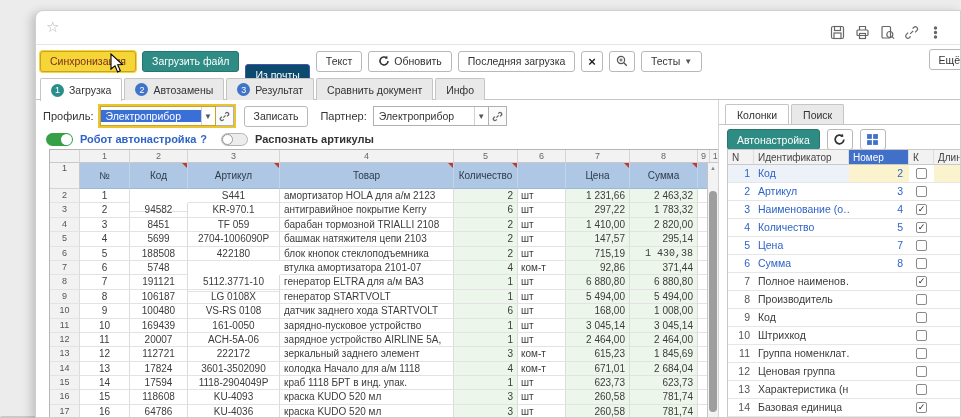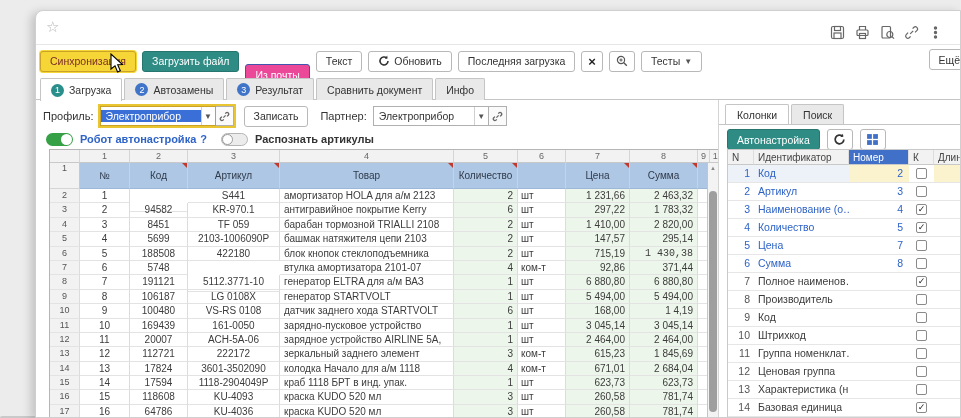--- a/index.html
+++ b/index.html
@@ -23,21 +23,21 @@
   .win-ico { position:absolute; top:14px; width:16px; height:16px; color:#666; }
   .win-ico svg { width:15px; height:15px; stroke:#666; fill:none; stroke-width:1.2; }
   #hr1 { position:absolute; left:0; right:0; top:33px; height:1px; background:#e6e6e6; }
 
   
   #toolbar { position:absolute; left:4px; top:38px; right:0; height:24px; display:flex; gap:6px; align-items:center; }
   .btn { height:21px; border:1px solid #b8b8b8; border-radius:3px; background:#fff;
     font-size:10.5px; color:#333; padding:0 9px; display:inline-flex; align-items:center; gap:4px; white-space:nowrap; }
   .btn.yellow { background:#f5d636; border:1px solid #c9a227; color:#7b2d26; box-shadow:0 0 0 1px #f5d636; }
   .btn.teal { background:#2f8c85; border-color:#27756f; color:#fff; }
-  .btn.blue { background:#ec4899; border-color:#4354ad; color:#fff;margin-top:27px; }
+  .btn.blue { background:#0c4a6e; border-color:#4354ad; color:#fff;margin-top:27px; }
   .btn.sq { padding:0 6px; }
   .btn .x { font-weight:bold; font-size:13px; color:#222; }
   .btn svg { width:12px; height:12px; }
   #btn-more { position:absolute; right:-10px; top:0px; }
   .caret { font-size:8px; color:#555; }
 
   
   #tabs { position:absolute; left:4px; top:67px; right:0; height:22px; display:flex; }
   #tabs:after { content:""; position:absolute; left:-4px; right:0; bottom:0; height:1px; background:#c5c5c5; }
   .tab { height:22px; padding:0 10px; font-size:10.5px; color:#333; display:flex; align-items:center; gap:5px;
@@ -319,21 +319,21 @@
           <div class="cr g" style="width: 64px;">2</div>
           <div class="cu" style="width: 48px;">шт</div>
           <div class="cr g" style="width: 64px;">1 410,00</div>
           <div class="cr g" style="width: 68px;">2 820,00</div>
           <div style="width: 12px;"></div>
         </div>
         <div class="row drow">
           <div class="rn" style="width: 30px;">5</div>
           <div class="cc" style="width: 50px;">4</div>
           <div class="cc" style="width: 58px;">5699</div>
-          <div class="cc" style="width: 92px;">2103-1006090Р</div>
+          <div class="cc" style="width: 92px;">2704-1006090Р</div>
           <div class="cl" style="width: 174px;">башмак натяжителя цепи 2103</div>
           <div class="cr g" style="width: 64px;">2</div>
           <div class="cu" style="width: 48px;">шт</div>
           <div class="cr g" style="width: 64px;">147,57</div>
           <div class="cr g" style="width: 68px;">295,14</div>
           <div style="width: 12px;"></div>
         </div>
         <div class="row drow">
           <div class="rn" style="width: 30px;">6</div>
           <div class="cc" style="width: 50px;">5</div>
@@ -384,21 +384,21 @@
         </div>
         <div class="row drow">
           <div class="rn" style="width: 30px;">10</div>
           <div class="cc" style="width: 50px;">9</div>
           <div class="cc" style="width: 58px;">100480</div>
           <div class="cc" style="width: 92px;">VS-RS 0108</div>
           <div class="cl" style="width: 174px;">датчик заднего хода STARTVOLT</div>
           <div class="cr g" style="width: 64px;">6</div>
           <div class="cu" style="width: 48px;">шт</div>
           <div class="cr g" style="width: 64px;">168,00</div>
-          <div class="cr g" style="width: 68px;">1 4,19</div>
+          <div class="cr g" style="width: 68px;">1 008,00</div>
           <div style="width: 12px;"></div>
         </div>
         <div class="row drow">
           <div class="rn" style="width: 30px;">11</div>
           <div class="cc" style="width: 50px;">10</div>
           <div class="cc" style="width: 58px;">169439</div>
           <div class="cc" style="width: 92px;">161-0050</div>
           <div class="cl" style="width: 174px;">зарядно-пусковое устройство</div>
           <div class="cr g" style="width: 64px;">1</div>
           <div class="cu" style="width: 48px;">шт</div>

